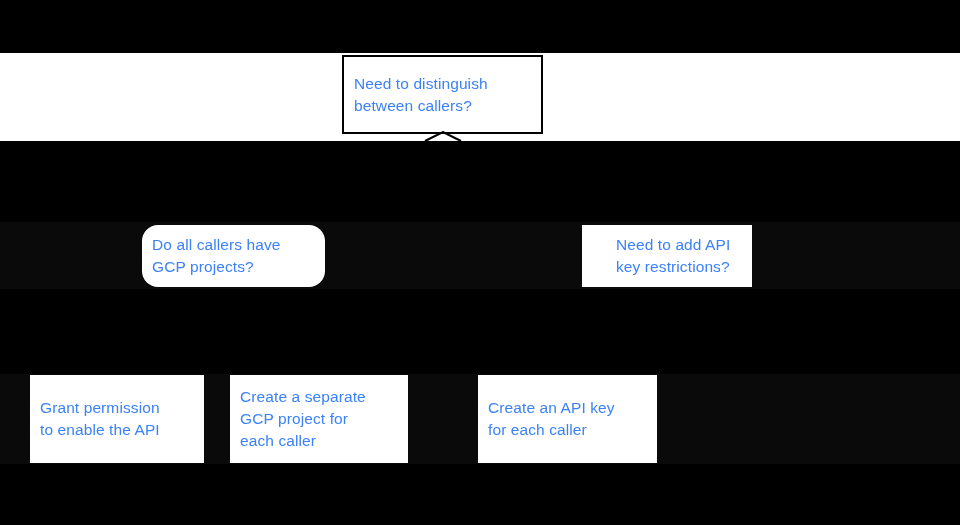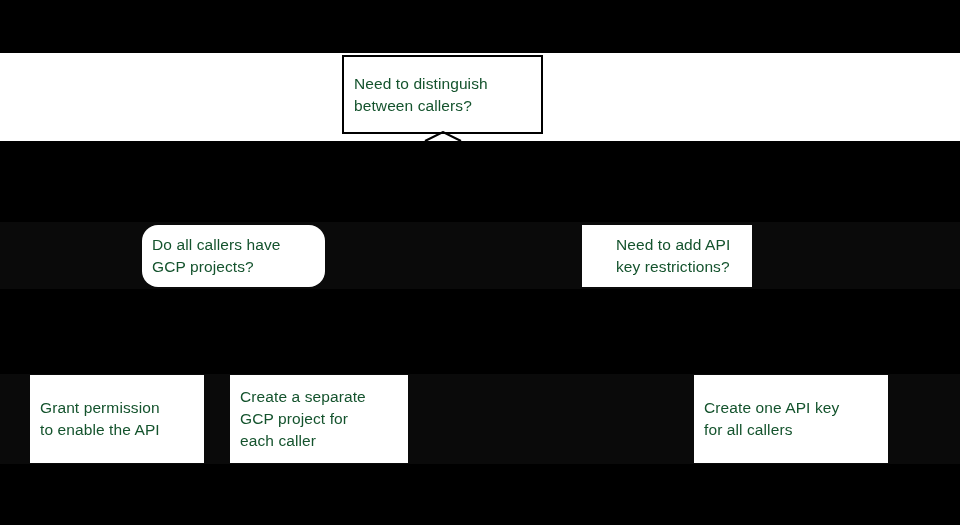--- a/index.html
+++ b/index.html
@@ -36,21 +36,21 @@
     background: #ffffff;
     box-sizing: border-box;
     display: flex;
     align-items: center;
     justify-content: flex-start;
   }
   .node.bordered {
     border: 2px solid #000000;
   }
   .node-label {
-    color: #14532d;
+    color: #3b82f6;
     font-size: 15.5px;
     line-height: 1.42;
     letter-spacing: 0.1px;
     white-space: pre-line;
     padding-left: 10px;
     padding-right: 6px;
   }
 
   
   .arrowhead {
@@ -94,19 +94,19 @@
     <span class="node-label">Grant permission
 to enable the API</span>
   </div>
 
   <div class="node" style="left:230px; top:375px; width:178px; height:88px;">
     <span class="node-label">Create a separate
 GCP project for
 each caller</span>
   </div>
 
+  <div class="node" style="left:478px; top:375px; width:179px; height:88px;">
+    <span class="node-label">Create an API key
+for each caller</span>
+  </div>
 
-  <div class="node" style="left:694px; top:375px; width:194px; height:88px;">
-    <span class="node-label">Create one API key
-for all callers</span>
-  </div>
 
 </div>
 
 </body></html>

